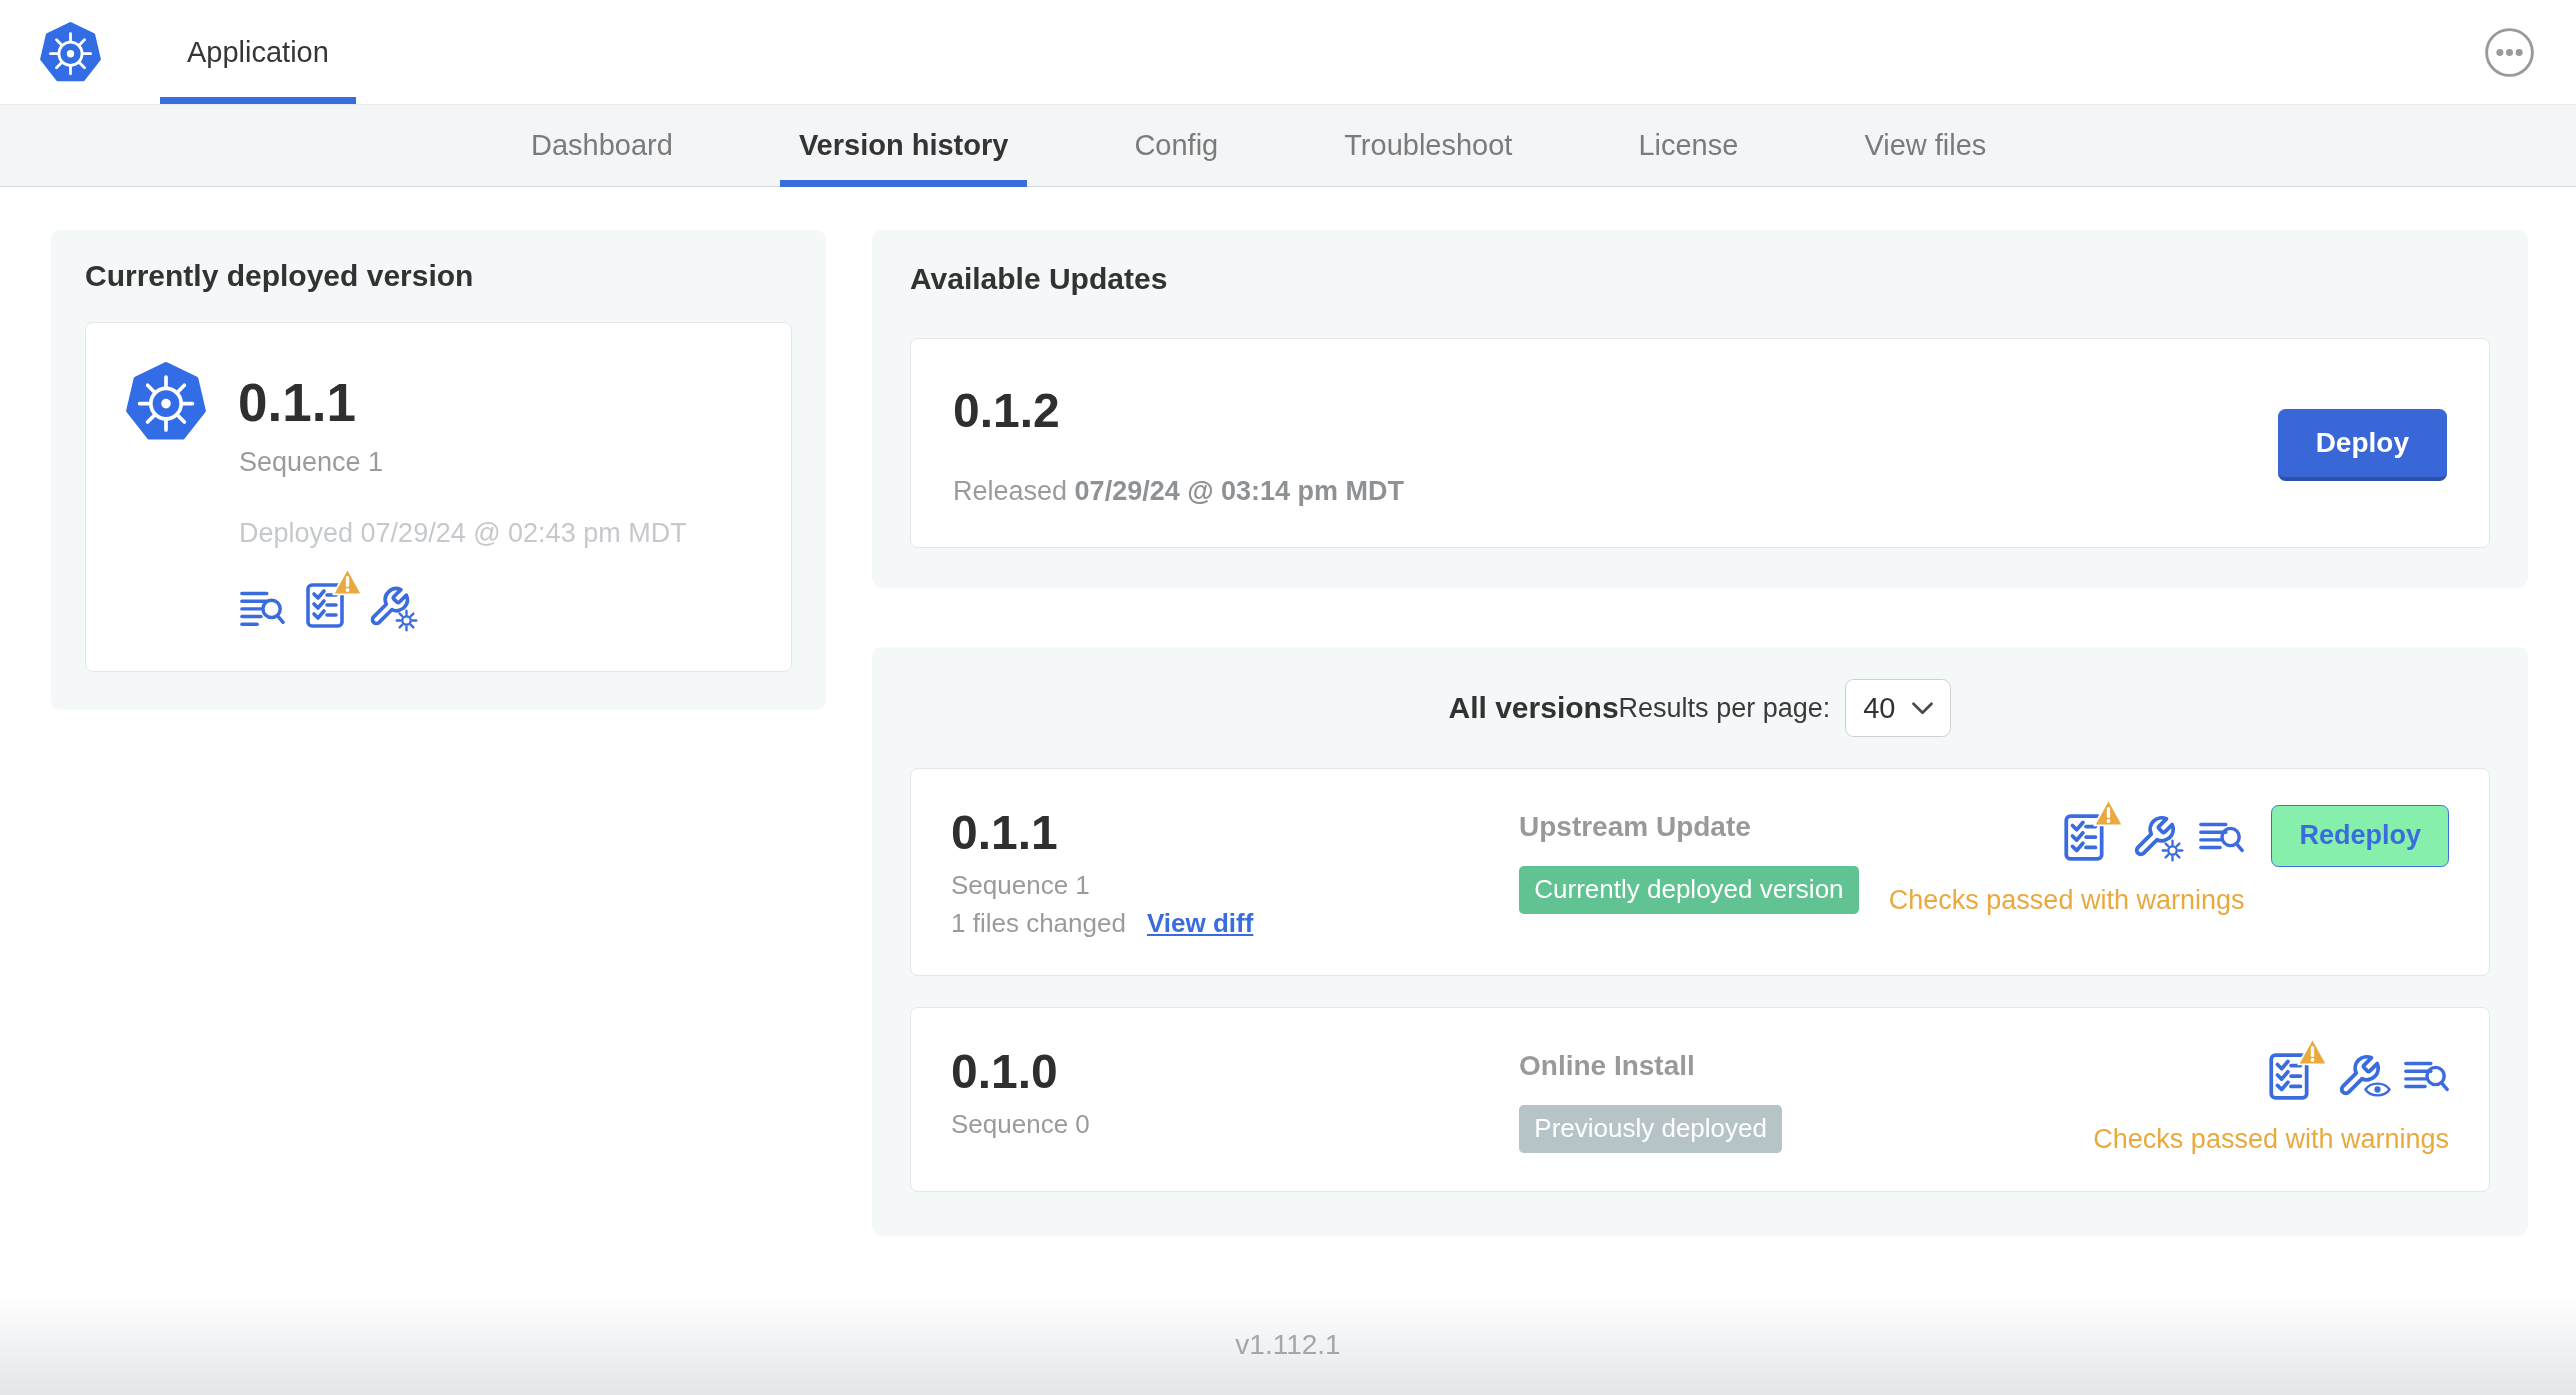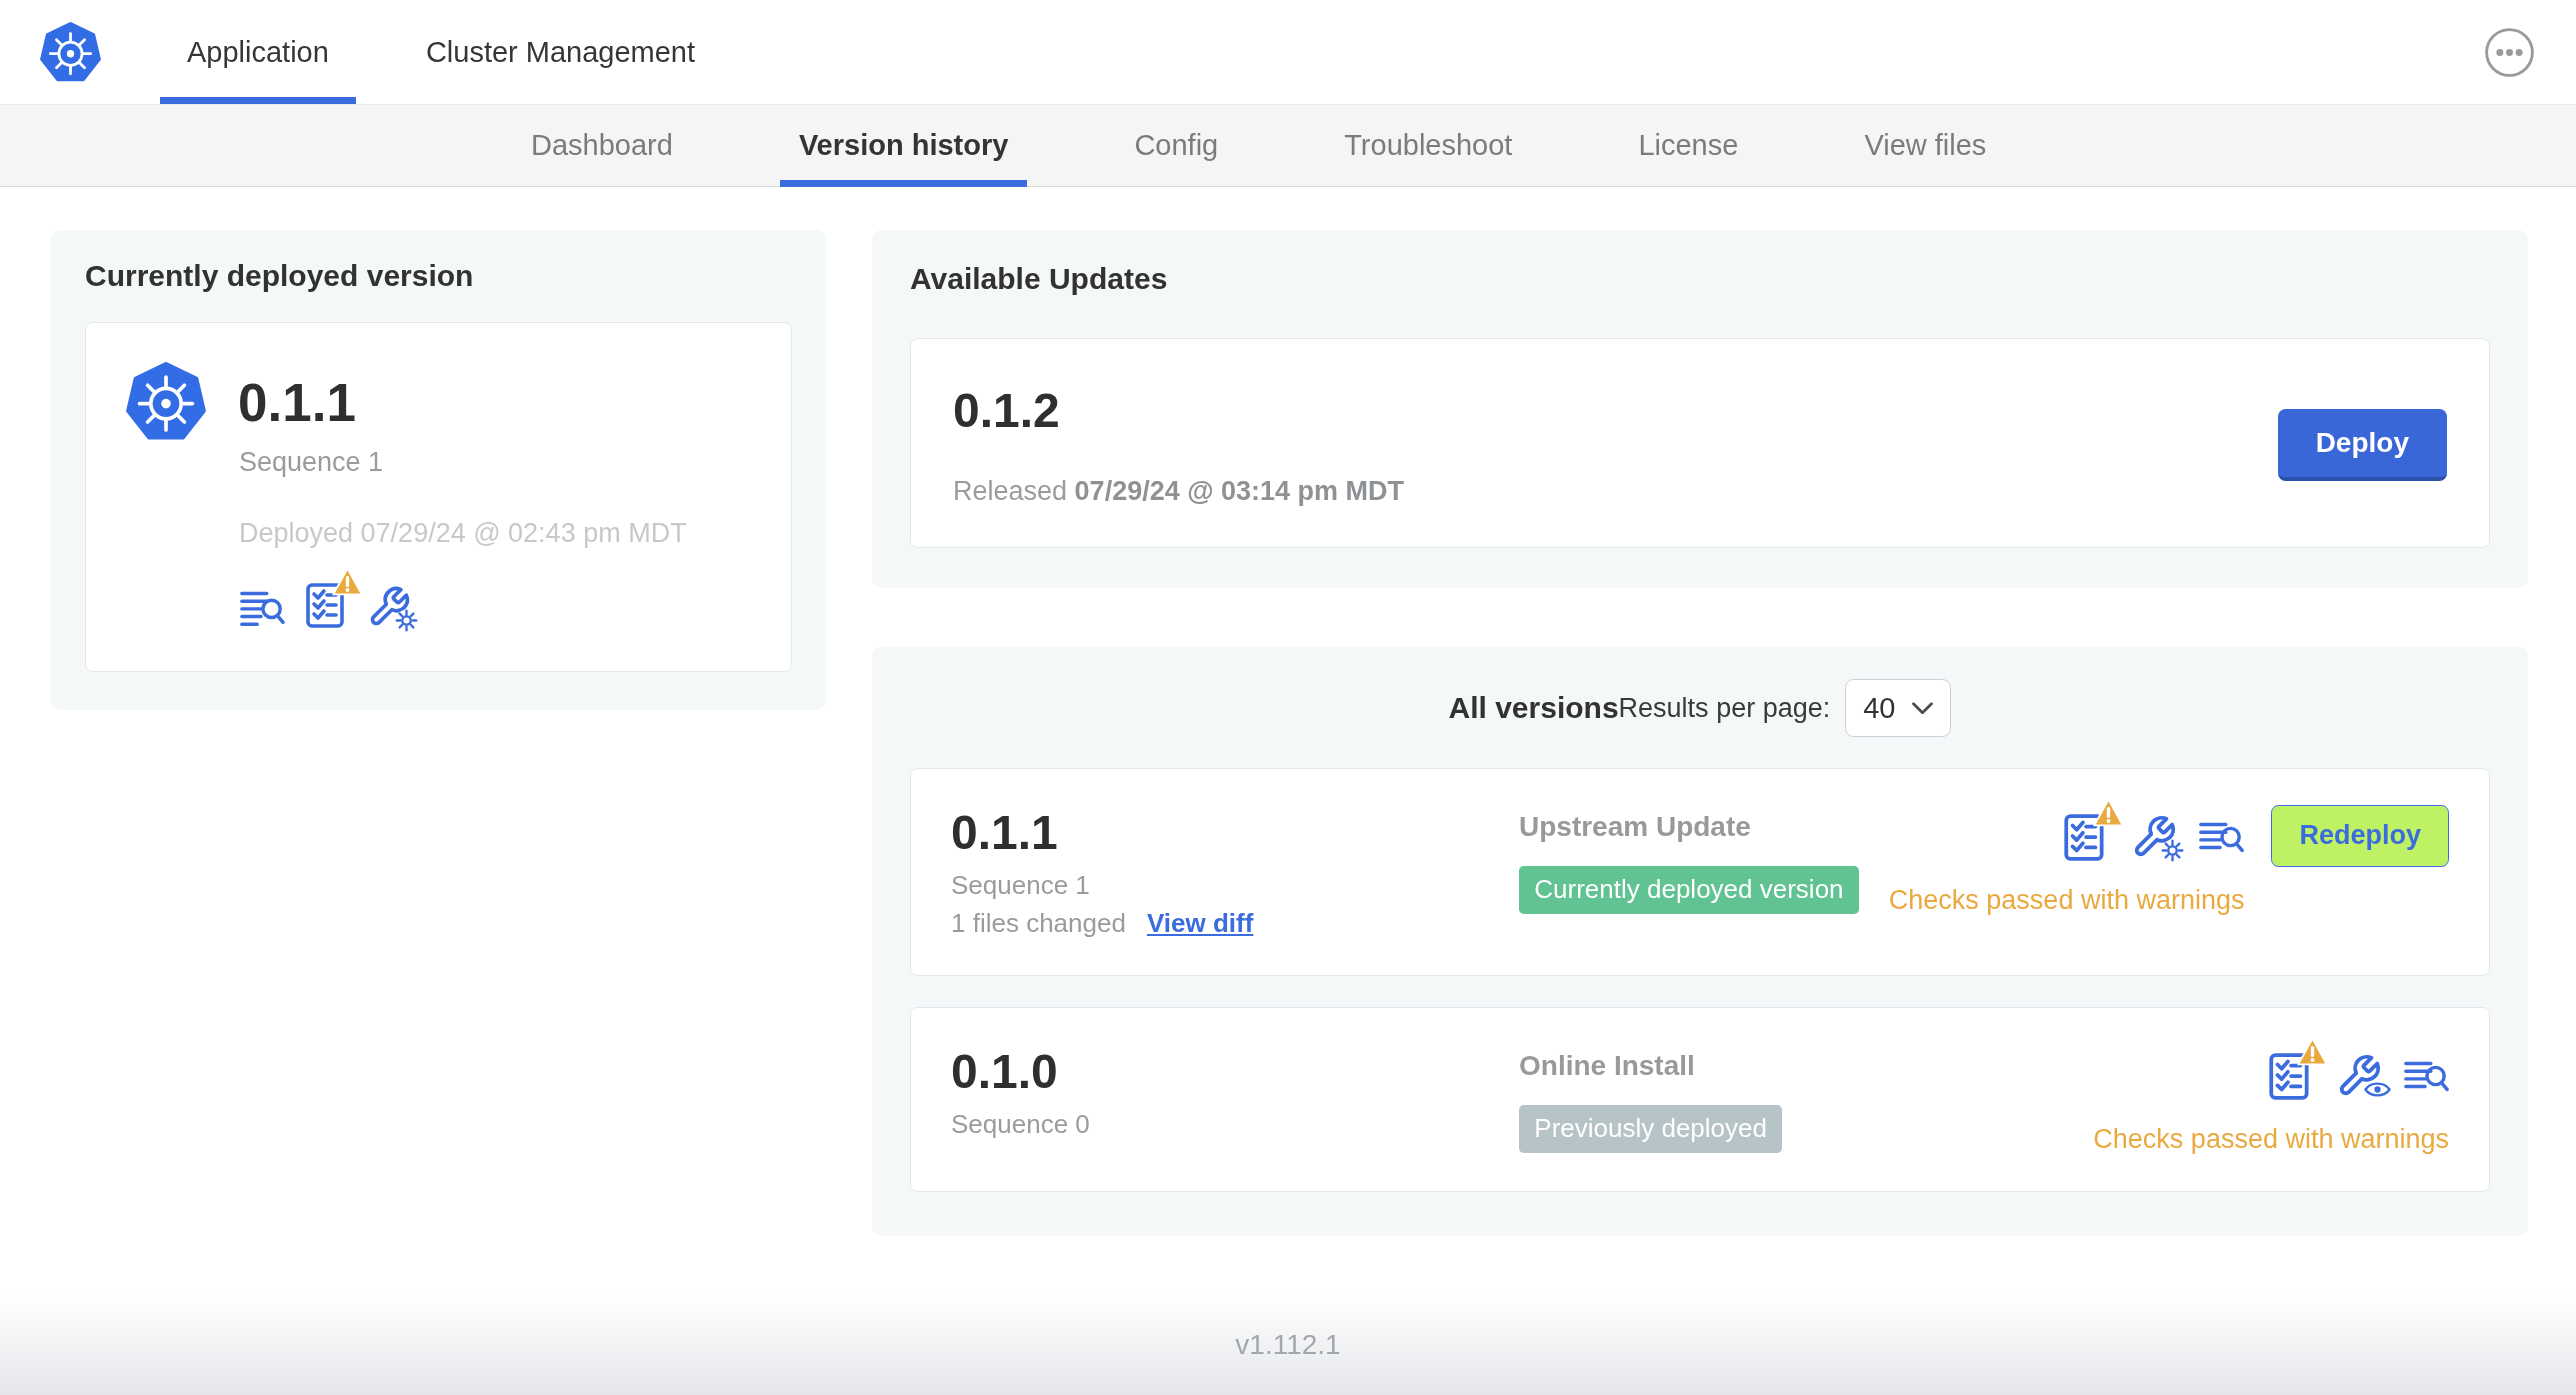--- a/index.html
+++ b/index.html
@@ -76,21 +76,21 @@
   .link{font-size:26px;color:var(--blue);font-weight:bold;text-decoration:underline;cursor:pointer;}
   .vr-mid{padding-top:5.7px;}
   .vr-source{font-size:28px;font-weight:bold;color:#98999b;}
   .badge{display:inline-block;margin-top:23px;padding:8.6px 15.3px;border-radius:4.8px;font-size:26px;color:#fff;}
   .badge-green{background:var(--green);}
   .badge-gray{background:var(--badge-gray);}
   .vr-right{display:flex;align-items:flex-start;gap:27px;}
   .vr-right-stack{display:flex;flex-direction:column;align-items:flex-end;}
   .vr-icons{display:flex;align-items:center;gap:21px;min-height:63px;}
   .vr-status{margin-top:17px;font-size:27px;color:var(--amber);text-align:right;}
-  .btn-redeploy{background:#bef264;border:1.9px solid var(--blue);border-radius:7.6px;color:var(--blue);font-size:27px;font-weight:bold;font-family:inherit;padding:14.3px 27px;cursor:pointer;}
+  .btn-redeploy{background:#86efac;border:1.9px solid var(--blue);border-radius:7.6px;color:var(--blue);font-size:27px;font-weight:bold;font-family:inherit;padding:14.3px 27px;cursor:pointer;}
 
   
   .ic{display:inline-block;line-height:0;}
   .ic svg{display:block;}
   .ic-wrap{position:relative;display:inline-block;line-height:0;}
   .tri-badge{position:absolute;top:-13.4px;right:-13.4px;width:31px;height:29px;}
   .mini-gear{position:absolute;bottom:-3.8px;right:-7.6px;width:25px;height:25px;}
   .mini-eye{position:absolute;bottom:-1.9px;right:-9.5px;width:29px;height:21px;}
 
   
@@ -116,23 +116,20 @@
           <line x1="50" y1="52" x2="27" y2="75"></line>
             <line x1="50" y1="52" x2="73" y2="75"></line>
         </g>
         <circle cx="50" cy="52" r="19" fill="#326de6" stroke="#fff" stroke-width="4.6"></circle>
         <circle cx="50" cy="52" r="6" fill="#fff"></circle>
       </svg>
     </span>
     <div class="nav-tabs">
       <div class="tab active">
         <span>Application</span>
-      </div>
-      <div class="tab">
-        <span>Cluster Management</span>
       </div>
     </div>
     <span class="menu-btn ic">
       <svg viewBox="0 0 44 44" width="53" height="53">
         <circle cx="22" cy="22" r="19" fill="#fff" stroke="#9a9a9a" stroke-width="2.4"></circle>
         <circle cx="14" cy="22" r="2.9" fill="#9a9a9a"></circle>
         <circle cx="22" cy="22" r="2.9" fill="#9a9a9a"></circle>
         <circle cx="30" cy="22" r="2.9" fill="#9a9a9a"></circle>
       </svg>
     </span>

